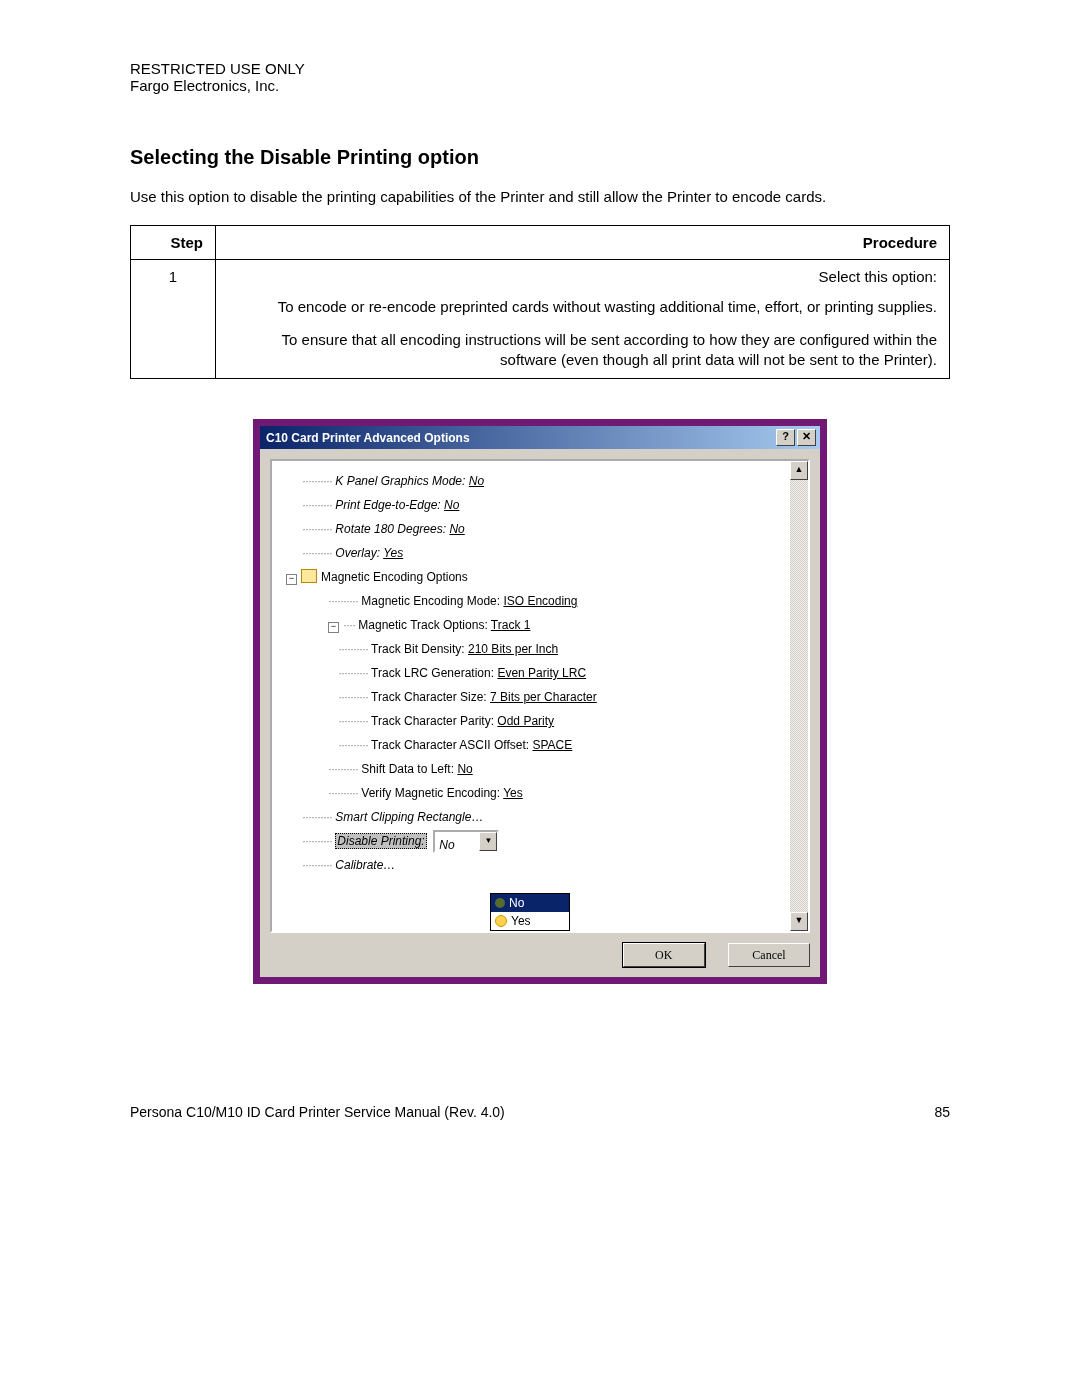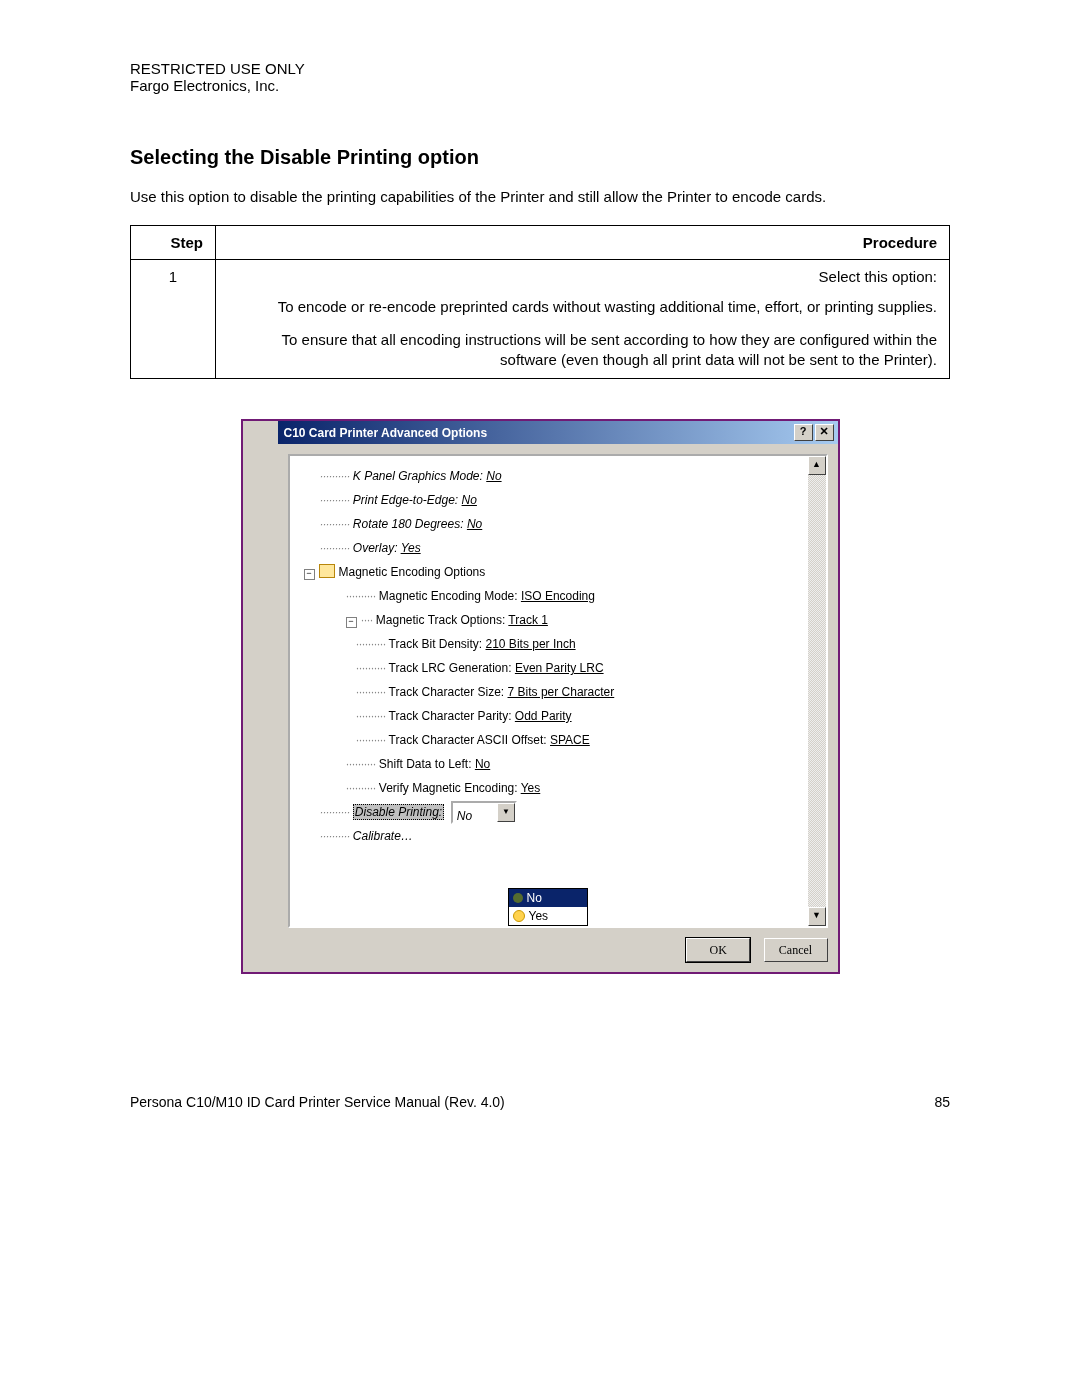--- a/index.html
+++ b/index.html
@@ -40,25 +40,24 @@
     font-size: 15px;
   }
   table.proc th { font-weight: bold; }
   table.proc td.step { text-align: center; width: 60px; }
   table.proc td .sub { margin-left: 40px; margin-top: 12px; line-height: 1.35; }
 
   
   .dialog-wrap { display: flex; justify-content: center; margin-top: 10px; }
   .dialog {
     width: 560px;
-    border: 2px solid #701a75;
+    border: 7px solid #701a75;
     background: #d4d0c8;
     font-family: Tahoma, Arial, sans-serif;
     font-size: 12px;
-    padding-left: 35px;
   }
   .titlebar {
     background: linear-gradient(to right, #0a246a, #a6caf0);
     color: #fff;
     font-weight: bold;
     padding: 3px 4px 3px 6px;
     display: flex;
     align-items: center;
     font-size: 12px;
   }
@@ -151,26 +150,26 @@
   .dropdown-list .opt { padding: 2px 6px 2px 4px; display:flex; align-items:center; gap:4px; }
   .dropdown-list .opt.selected { background: #0a246a; color: #fff; }
   .bulb {
     display:inline-block; width:10px; height:10px; border-radius:50%;
   }
   .bulb.dark { background:#556b2f; }
   .bulb.light { background:#ffd24d; border:1px solid #cc9900; }
 
   .button-row { text-align: right; padding-top: 10px; }
   .win-btn {
-    width: 64px; height: 24px;
+    width: 82px; height: 24px;
     background: #d4d0c8;
     border: 1px solid #fff;
     border-right-color: #404040; border-bottom-color: #404040;
     font-family: Tahoma; font-size: 12px;
-    margin-left: 10px;
+    margin-left: 20px;
   }
   .win-btn.default { box-shadow: 0 0 0 1px #000; }
 
   .footer {
     margin-top: 120px;
     display: flex;
     justify-content: space-between;
     font-size: 14px;
   }
 </style>
@@ -220,20 +219,21 @@
           <div class="tree-row" style="margin-left:-16px"><span class="minus">−</span><span class="folder"></span><span class="lbl">Magnetic Encoding Options</span></div>
           <div class="tree-row lvl2"><span class="dots">··········</span> <span class="lbl">Magnetic Encoding Mode:</span> <span class="val">ISO Encoding</span></div>
           <div class="tree-row lvl2"><span class="minus">−</span><span class="dots">····</span> <span class="lbl">Magnetic Track Options:</span> <span class="val">Track 1</span></div>
           <div class="tree-row lvl3"><span class="dots">··········</span> <span class="lbl">Track Bit Density:</span> <span class="val">210 Bits per Inch</span></div>
           <div class="tree-row lvl3"><span class="dots">··········</span> <span class="lbl">Track LRC Generation:</span> <span class="val">Even Parity LRC</span></div>
           <div class="tree-row lvl3"><span class="dots">··········</span> <span class="lbl">Track Character Size:</span> <span class="val">7 Bits per Character</span></div>
           <div class="tree-row lvl3"><span class="dots">··········</span> <span class="lbl">Track Character Parity:</span> <span class="val">Odd Parity</span></div>
           <div class="tree-row lvl3"><span class="dots">··········</span> <span class="lbl">Track Character ASCII Offset:</span> <span class="val">SPACE</span></div>
           <div class="tree-row lvl2"><span class="dots">··········</span> <span class="lbl">Shift Data to Left:</span> <span class="val">No</span></div>
           <div class="tree-row lvl2"><span class="dots">··········</span> <span class="lbl">Verify Magnetic Encoding:</span> <span class="val">Yes</span></div>
+          <div class="tree-row lvl1"><span class="dots">··········</span> <span class="lbl">Smart Clipping Rectangle…</span></div>
           <div class="tree-row lvl1 sel">
             <span class="dots">··········</span>
             <span class="lbl">Disable Printing:</span>&nbsp;
             <span class="combo">
               <span class="cval">No</span><span class="cbtn">▼</span>
             </span>
           </div>
           <div class="tree-row lvl1"><span class="dots">··········</span> <span class="lbl">Calibrate…</span></div>
 
           <div class="dropdown-list" style="left:218px; top:432px; width:78px;">

